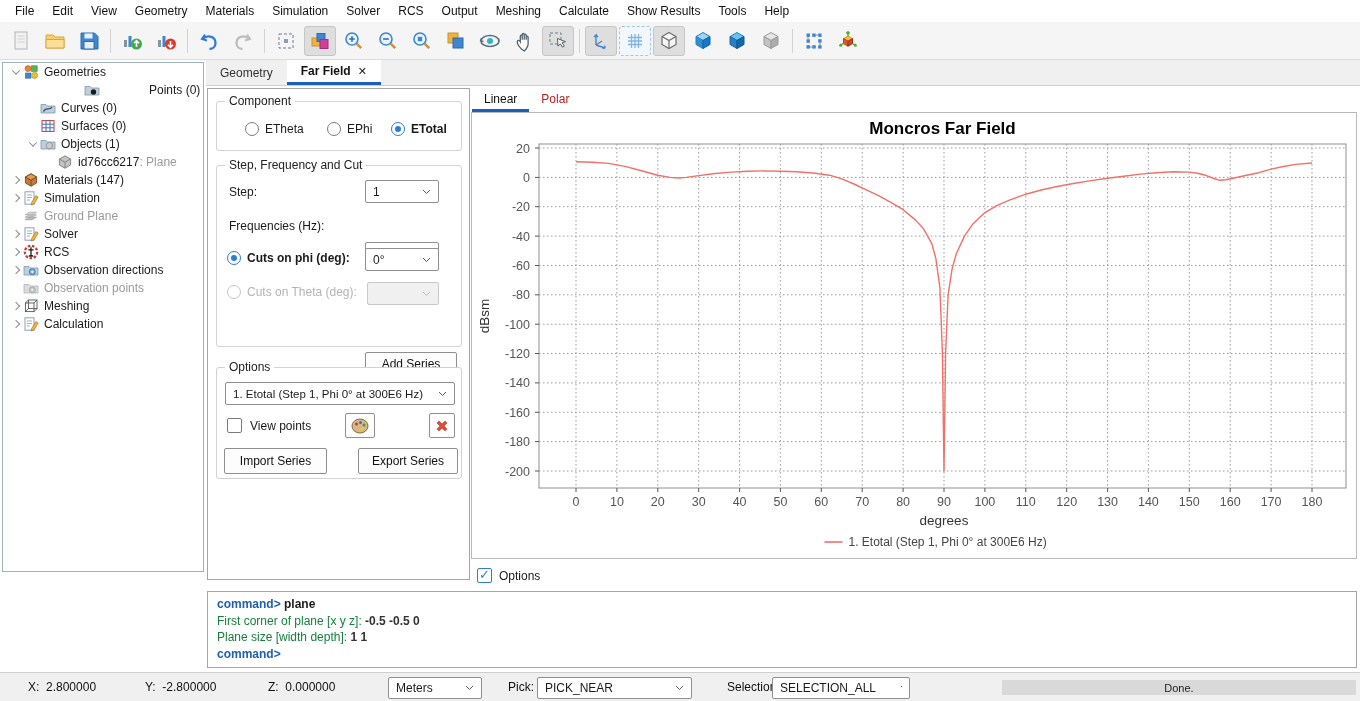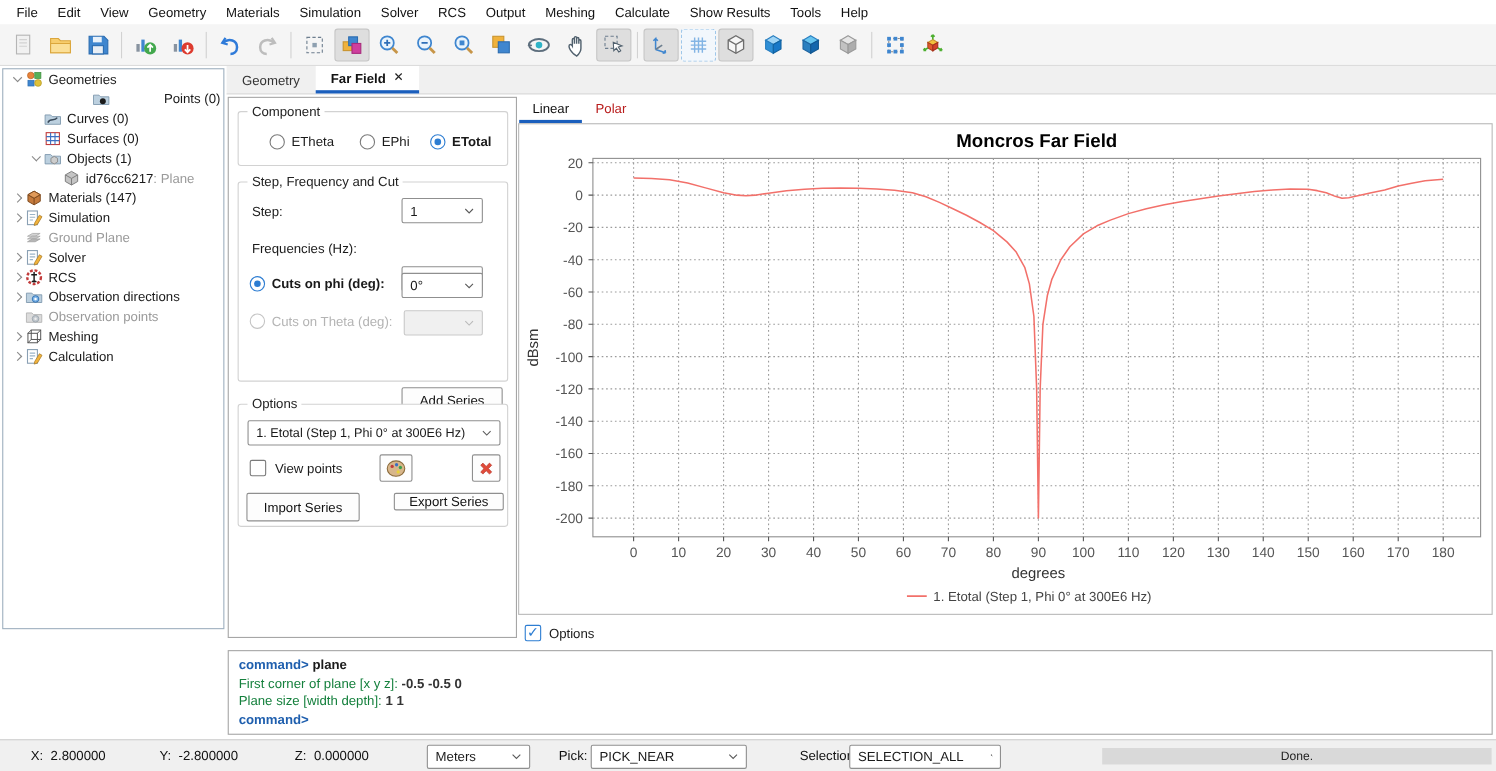--- a/index.html
+++ b/index.html
@@ -518,21 +518,21 @@
           </svg>
         </div>
         <div class="btn" style="position:absolute;left:212px;top:45px;width:26px;height:25px;">
           <svg width="14" height="14" viewBox="0 0 14 14">
             <path d="M2 4l2-2 3 3 3-3 2 2-3 3 3 3-2 2-3-3-3 3-2-2 3-3z" fill="#e04b3a" stroke="#b53427" stroke-width="0.6"></path>
           </svg>
         </div>
         <div class="btn" style="position:absolute;left:7px;top:80px;width:103px;height:26px;">
           <span>Import Series</span>
         </div>
-        <div class="btn" style="position:absolute;left:141px;top:80px;width:100px;height:16px;">
+        <div class="btn" style="position:absolute;left:141px;top:80px;width:100px;height:26px;">
           <span>Export Series</span>
         </div>
       </div>
     </div>
 
     <div id="chart-tabs">
       <div class="ctab active"><span>Linear</span></div>
       <div class="ctab"><span>Polar</span></div>
     </div>
 
@@ -665,21 +665,21 @@
       <span>Z:</span>&nbsp;
       <span>0.000000</span>
     </span>
     <div class="select sb-select" style="left:388px;width:94px;">
       <span>Meters</span>
       <svg width="9" height="6">
           <path d="M1 1l3.5 3.5L8 1" stroke="#5a5a5a" fill="none"></path>
         </svg>
     </div>
     <span class="sb-item" style="left:508px;">Pick:</span>
-    <div class="select sb-select" style="left:537px;width:142px;gap:44px;">
+    <div class="select sb-select" style="left:537px;width:155px;gap:44px;">
       <span>PICK_NEAR</span>
       <svg width="9" height="6">
           <path d="M1 1l3.5 3.5L8 1" stroke="#5a5a5a" fill="none"></path>
         </svg>
     </div>
     <span class="sb-item" style="left:727px;">Selection:</span>
     <div class="select sb-select" style="left:772px;width:138px;gap:24px;">
       <span>SELECTION_ALL</span>
       <svg width="9" height="6">
           <path d="M1 1l3.5 3.5L8 1" stroke="#5a5a5a" fill="none"></path>

